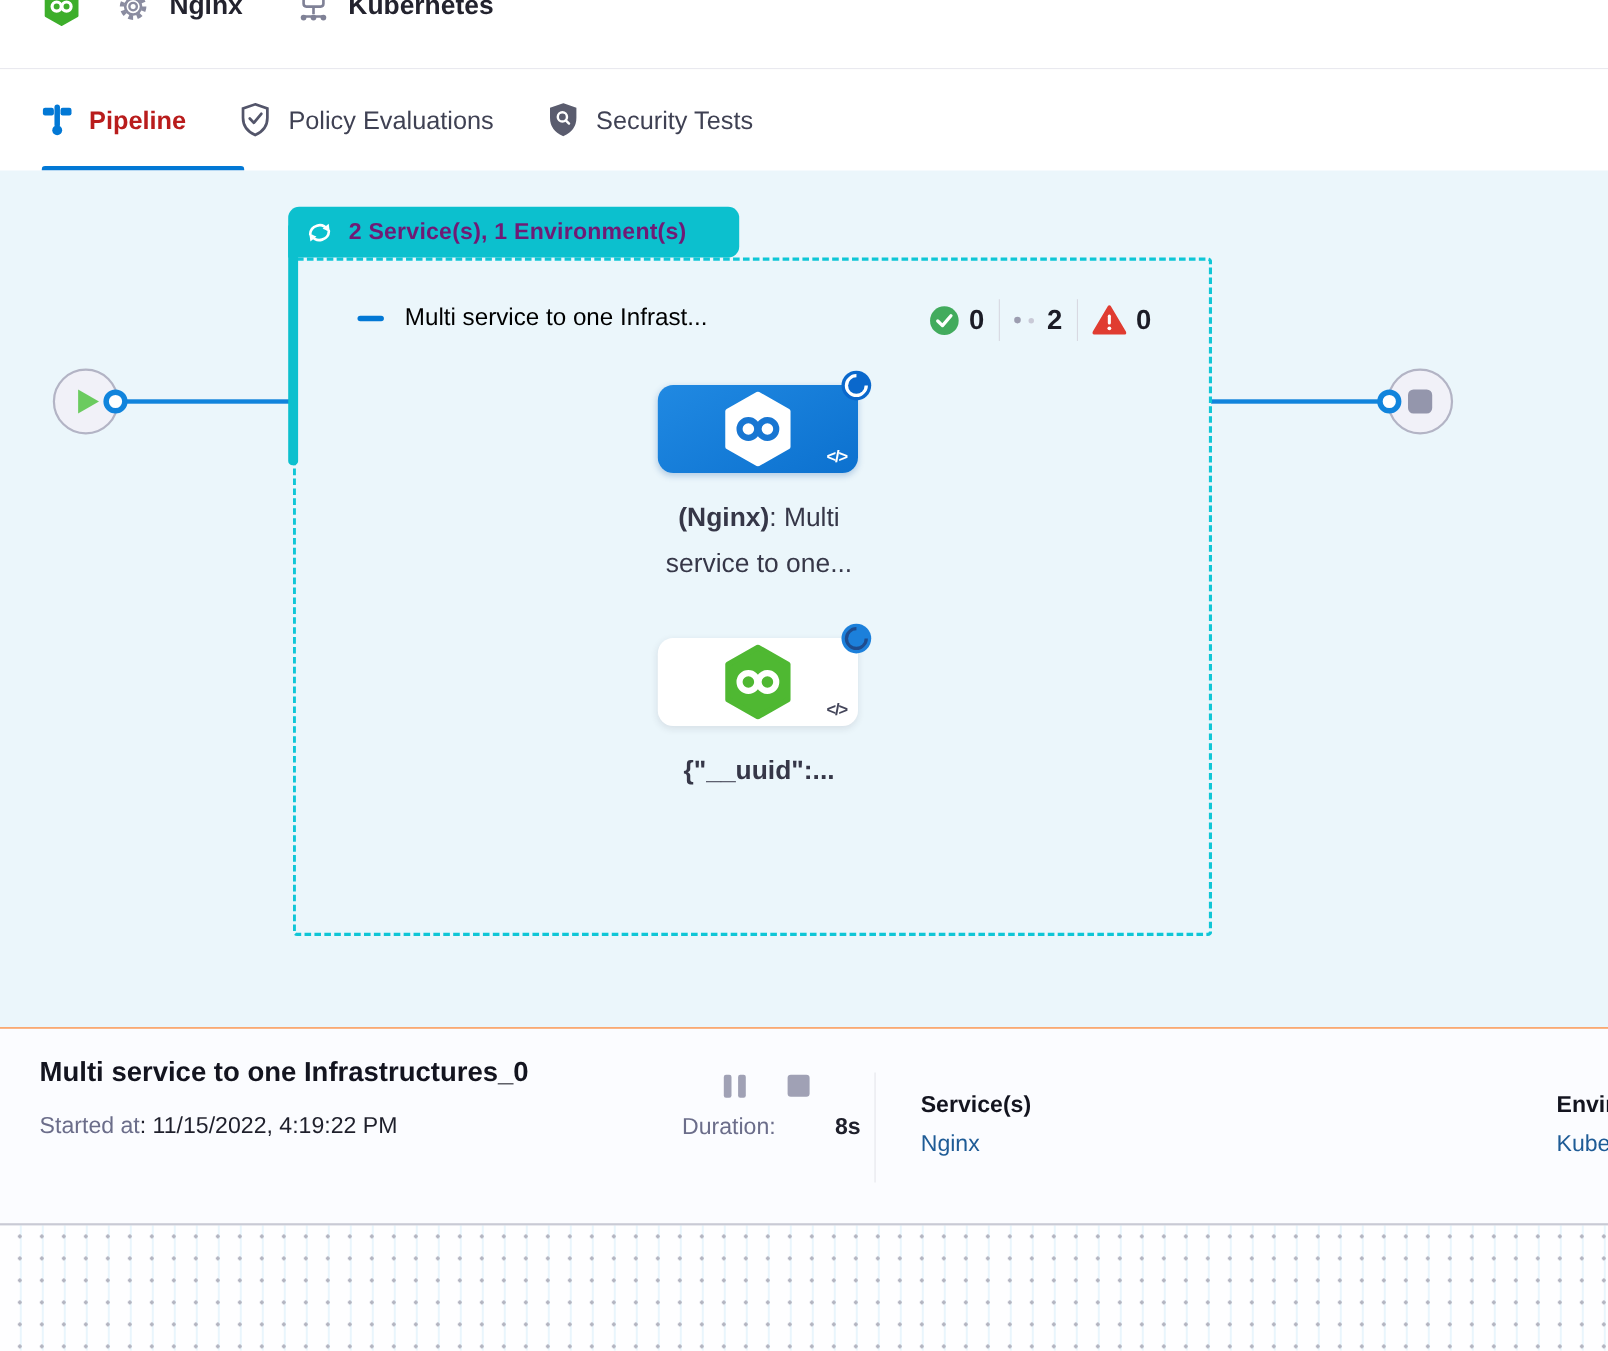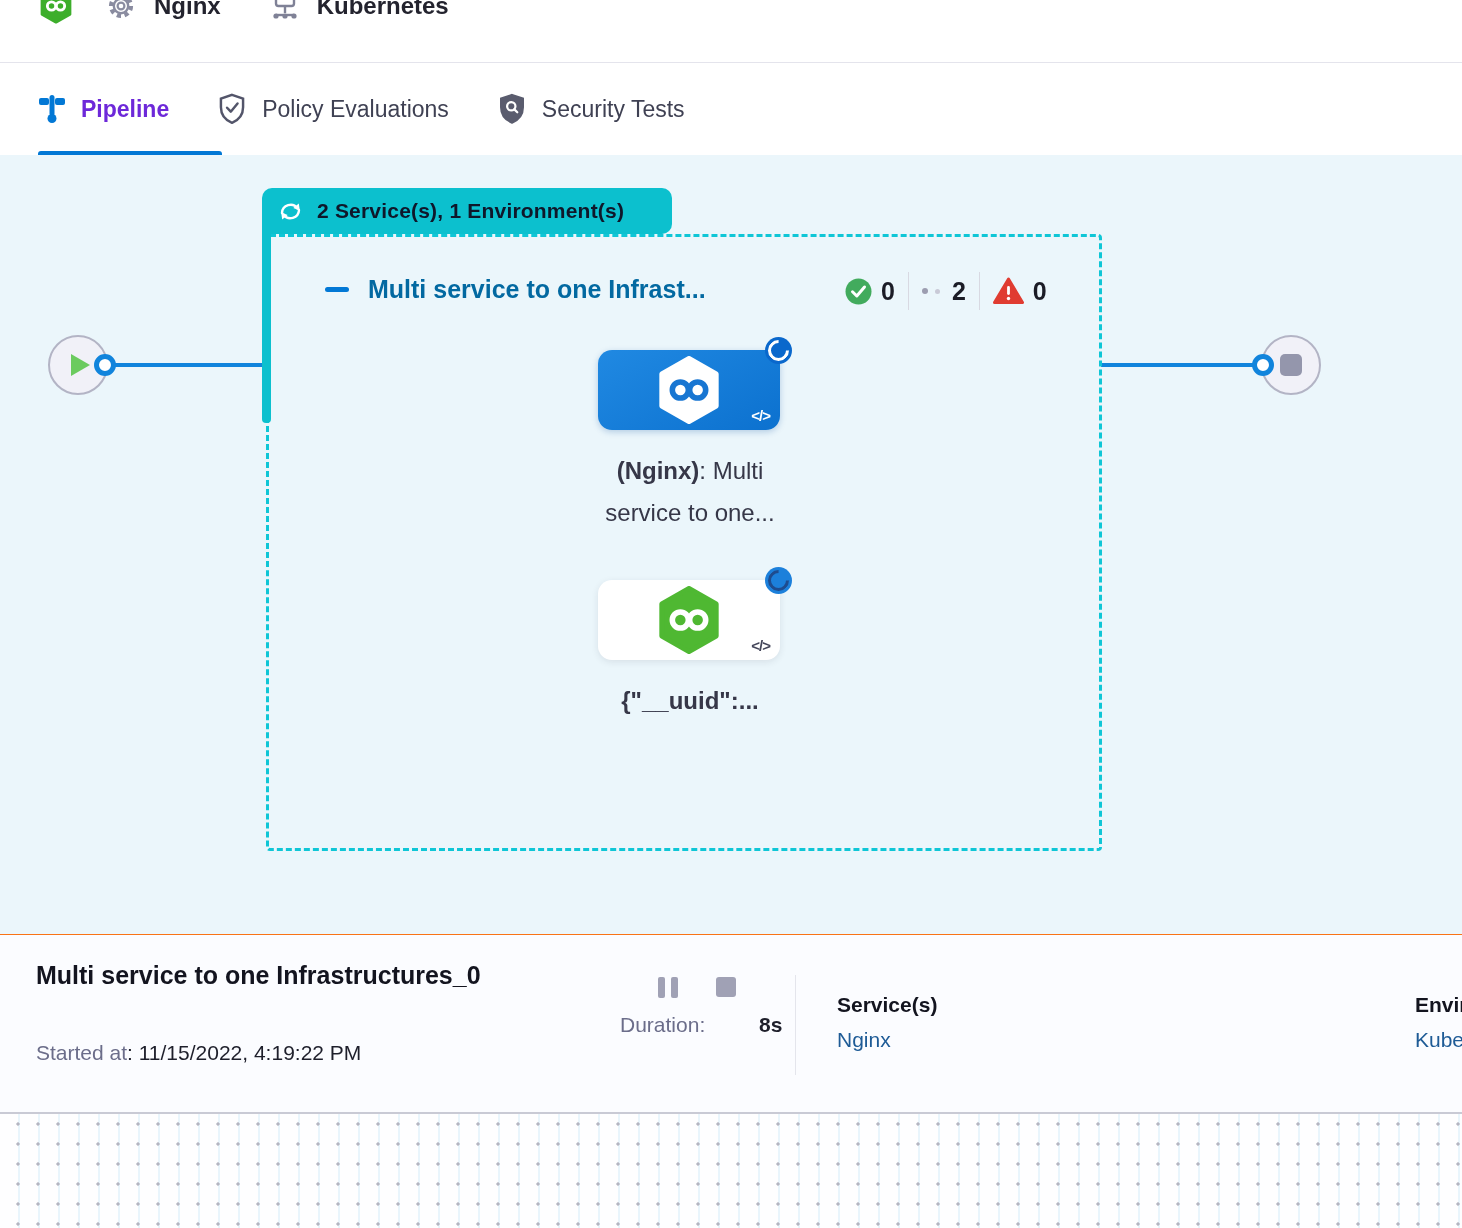--- a/index.html
+++ b/index.html
@@ -12,21 +12,21 @@
   .hex-logo{width:32px;height:36px;position:relative;flex:0 0 auto;}
   .header-gear{margin-left:34px;}
   .header-label{font-size:24px;font-weight:600;color:#23232E;margin-left:18px;}
   .header-k8s-icon{margin-left:50px;}
 
   
   .tabbar{position:absolute;left:0;top:63px;width:1462px;height:92px;background:#fff;}
   .tabs{position:absolute;left:38px;top:0;height:92px;display:flex;align-items:center;}
   .tab{display:flex;align-items:center;gap:15px;height:92px;cursor:pointer;position:relative;}
   .tab .tab-label{font-size:23px;font-weight:500;color:#3F4153;}
-  .tab.active .tab-label{color:#6d28d9;font-weight:700;text-align:center;}
+  .tab.active .tab-label{color:#b91c1c;font-weight:700;text-align:center;}
   .tab+.tab{margin-left:48px;}
   .tab-underline{position:absolute;left:38px;bottom:0;width:184px;height:4px;background:#0278D5;border-radius:3px 3px 0 0;}
 
   
   .canvas{position:absolute;left:0;top:155px;width:1462px;height:779px;background:#EBF6FB;}
 
   .start-node,.end-node{position:absolute;width:60px;height:60px;border-radius:50%;background:#F1F1F8;border:2px solid #B3B4C5;box-sizing:border-box;}
   .start-node{left:48px;top:180px;}
   .end-node{left:1261px;top:180px;}
   .play-tri{position:absolute;left:21px;top:17px;width:0;height:0;border-left:19px solid #6BCB5F;border-top:11px solid transparent;border-bottom:11px solid transparent;}
@@ -35,25 +35,25 @@
   .edge{position:absolute;height:4px;background:#1184DC;top:208px;}
   .edge-left{left:105px;width:158px;}
   .edge-right{left:1101px;width:162px;}
   .edge-dot{position:absolute;width:22px;height:22px;border-radius:50%;background:#fff;border:5px solid #1184DC;box-sizing:border-box;top:199px;}
   .edge-dot-left{left:94px;}
   .edge-dot-right{left:1252px;}
 
   .stage-dashed{position:absolute;left:266px;top:79px;width:836px;height:617px;border:3px dashed #0FC6D6;border-radius:4px;box-sizing:border-box;}
   .stage-bar{position:absolute;left:262px;top:50px;width:9px;height:218px;background:#0CC0CE;border-radius:0 0 4px 4px;}
   .stage-badge{position:absolute;left:262px;top:33px;width:410px;height:46px;background:#0CC0CE;border-radius:10px 10px 10px 0;display:flex;align-items:center;gap:13px;padding-left:15px;box-sizing:border-box;cursor:pointer;}
-  .stage-badge-label{color:#0f172a;font-size:21px;font-weight:600;letter-spacing:0.2px;}
+  .stage-badge-label{color:#701a75;font-size:21px;font-weight:600;letter-spacing:0.2px;}
 
   .stage-header{position:absolute;left:325px;top:118px;width:730px;height:36px;}
   .minus-icon{position:absolute;left:0;top:14px;width:24px;height:5px;border-radius:3px;background:#0278D5;cursor:pointer;}
-  .stage-name{position:absolute;left:43px;top:2px;font-size:25px;color:#0369a1;white-space:nowrap;cursor:pointer;font-weight:bold;}
+  .stage-name{position:absolute;left:43px;top:2px;font-size:22px;color:#000000;white-space:nowrap;cursor:pointer;}
   .counts{position:absolute;left:520px;top:0;display:flex;align-items:center;height:36px;}
   .count-num{font-size:25px;font-weight:600;color:#1B1C26;margin-left:9px;}
   .count-div{width:1px;height:38px;background:#D8D9E2;margin:0 13px;}
   .dots-icon{display:flex;align-items:center;gap:7px;margin-right:3px;}
   .dot1{width:6px;height:6px;border-radius:50%;background:#9C9DB0;}
   .dot2{width:5px;height:5px;border-radius:50%;background:#C9CAD7;}
 
   .node{position:absolute;width:182px;height:80px;border-radius:14px;display:flex;align-items:center;justify-content:center;cursor:pointer;}
   .node-nginx{left:598px;top:195px;background:linear-gradient(150deg,#2089E2 0%,#0C71CF 100%);box-shadow:0 2px 6px rgba(10,80,160,0.25);}
   .node-tweety{left:598px;top:425px;background:#fff;box-shadow:0 2px 7px rgba(40,41,61,0.10);}
@@ -67,21 +67,21 @@
   .spin-on-white::after{border-color:#1E4C8F;border-top-color:transparent;}
 
   .node-label{position:absolute;width:240px;text-align:center;font-size:24px;line-height:42px;color:#363748;}
   .label-nginx{left:570px;top:295px;}
   .label-tweety{left:570px;top:525px;font-weight:700;}
   .label-bold{font-weight:700;}
 
   
   .footer{position:absolute;left:0;top:934px;width:1462px;height:178px;background:#FBFCFF;border-top:1px solid #f97316;box-sizing:border-box;}
   .exec-title{position:absolute;left:36px;top:26px;font-size:25px;font-weight:700;color:#13141F;}
-  .started-line{position:absolute;left:36px;top:77px;font-size:21px;color:#1E1F2B;margin-top:29px;}
+  .started-line{position:absolute;left:36px;top:77px;font-size:21px;color:#1E1F2B;}
   .muted{color:#6B6D8A;}
   .pause-icon{position:absolute;left:658px;top:42px;width:20px;height:21px;display:flex;gap:6px;cursor:pointer;}
   .pause-icon span{width:7px;height:21px;background:#A0A1B5;border-radius:2px;}
   .stopsmall-icon{position:absolute;left:716px;top:42px;width:20px;height:20px;background:#A0A1B5;border-radius:3px;cursor:pointer;}
   .duration-line{position:absolute;left:620px;top:78px;font-size:21px;color:#1E1F2B;}
   .footer-div{position:absolute;left:795px;top:40px;width:1px;height:100px;background:#E4E5EC;}
   .svc-label{position:absolute;left:837px;top:58px;font-size:21px;font-weight:600;color:#13141F;}
   .svc-value{position:absolute;left:837px;top:93px;font-size:21px;color:#1E5B96;cursor:pointer;}
   .env-label{position:absolute;left:1415px;top:58px;font-size:21px;font-weight:600;color:#13141F;white-space:nowrap;}
   .env-value{position:absolute;left:1415px;top:93px;font-size:21px;color:#1E5B96;white-space:nowrap;cursor:pointer;}

